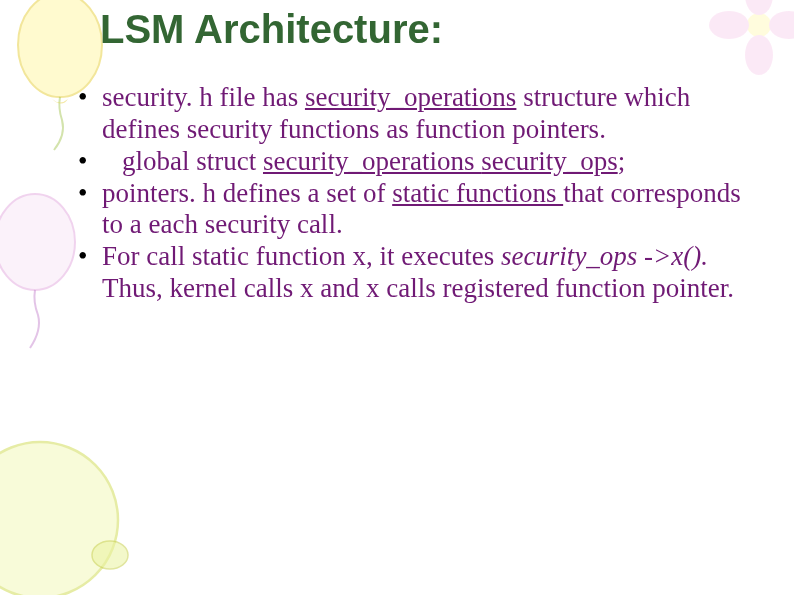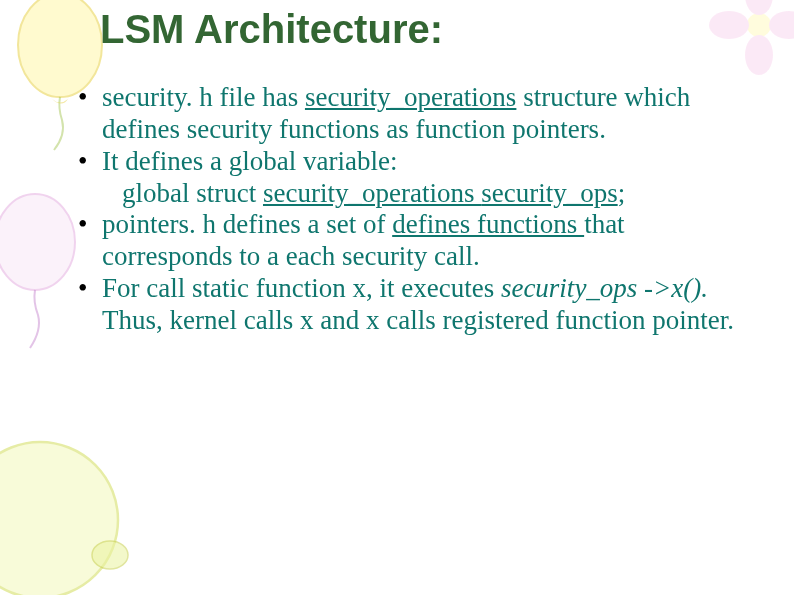--- a/index.html
+++ b/index.html
@@ -30,21 +30,21 @@
     margin-bottom: 30px;
     padding: 0 60px;
   }
   ul.bullets {
     list-style: none;
     padding-left: 38px;
   }
   ul.bullets li {
     position: relative;
     font-size: 27px;
-    color: #0f766e;
+    color: #701a75;
     line-height: 1.18;
     padding-left: 24px;
     margin-bottom: 0;
   }
   ul.bullets li::before {
     content: "•";
     position: absolute;
     left: 0;
     top: 0;
     font-size: 27px;
@@ -89,25 +89,24 @@
 <div class="content">
   <h1 class="title">
     <span>LSM Architecture:</span><br>
   </h1>
 
   <ul class="bullets">
     <li>
       <span>security. h file has </span><span class="u">security_operations</span><span> structure which defines security functions as function pointers.</span>
     </li>
     <li>
-      <span>It defines a global variable:</span>
       <span class="indent">
         <span>global struct </span><span class="u">security_operations </span><span class="u">security_ops</span><span>;</span>
       </span>
     </li>
     <li>
-      <span>pointers. h defines a set of </span><span class="u">defines functions </span><span>that corresponds to a each security call.</span>
+      <span>pointers. h defines a set of </span><span class="u">static functions </span><span>that corresponds to a each security call.</span>
     </li>
     <li>
       <span>For call static function x, it executes  </span><span class="ital">security_ops -&gt;x().</span><span> Thus, kernel calls x and x calls registered function pointer.</span>
     </li>
   </ul>
 </div>
 
 </body></html>

